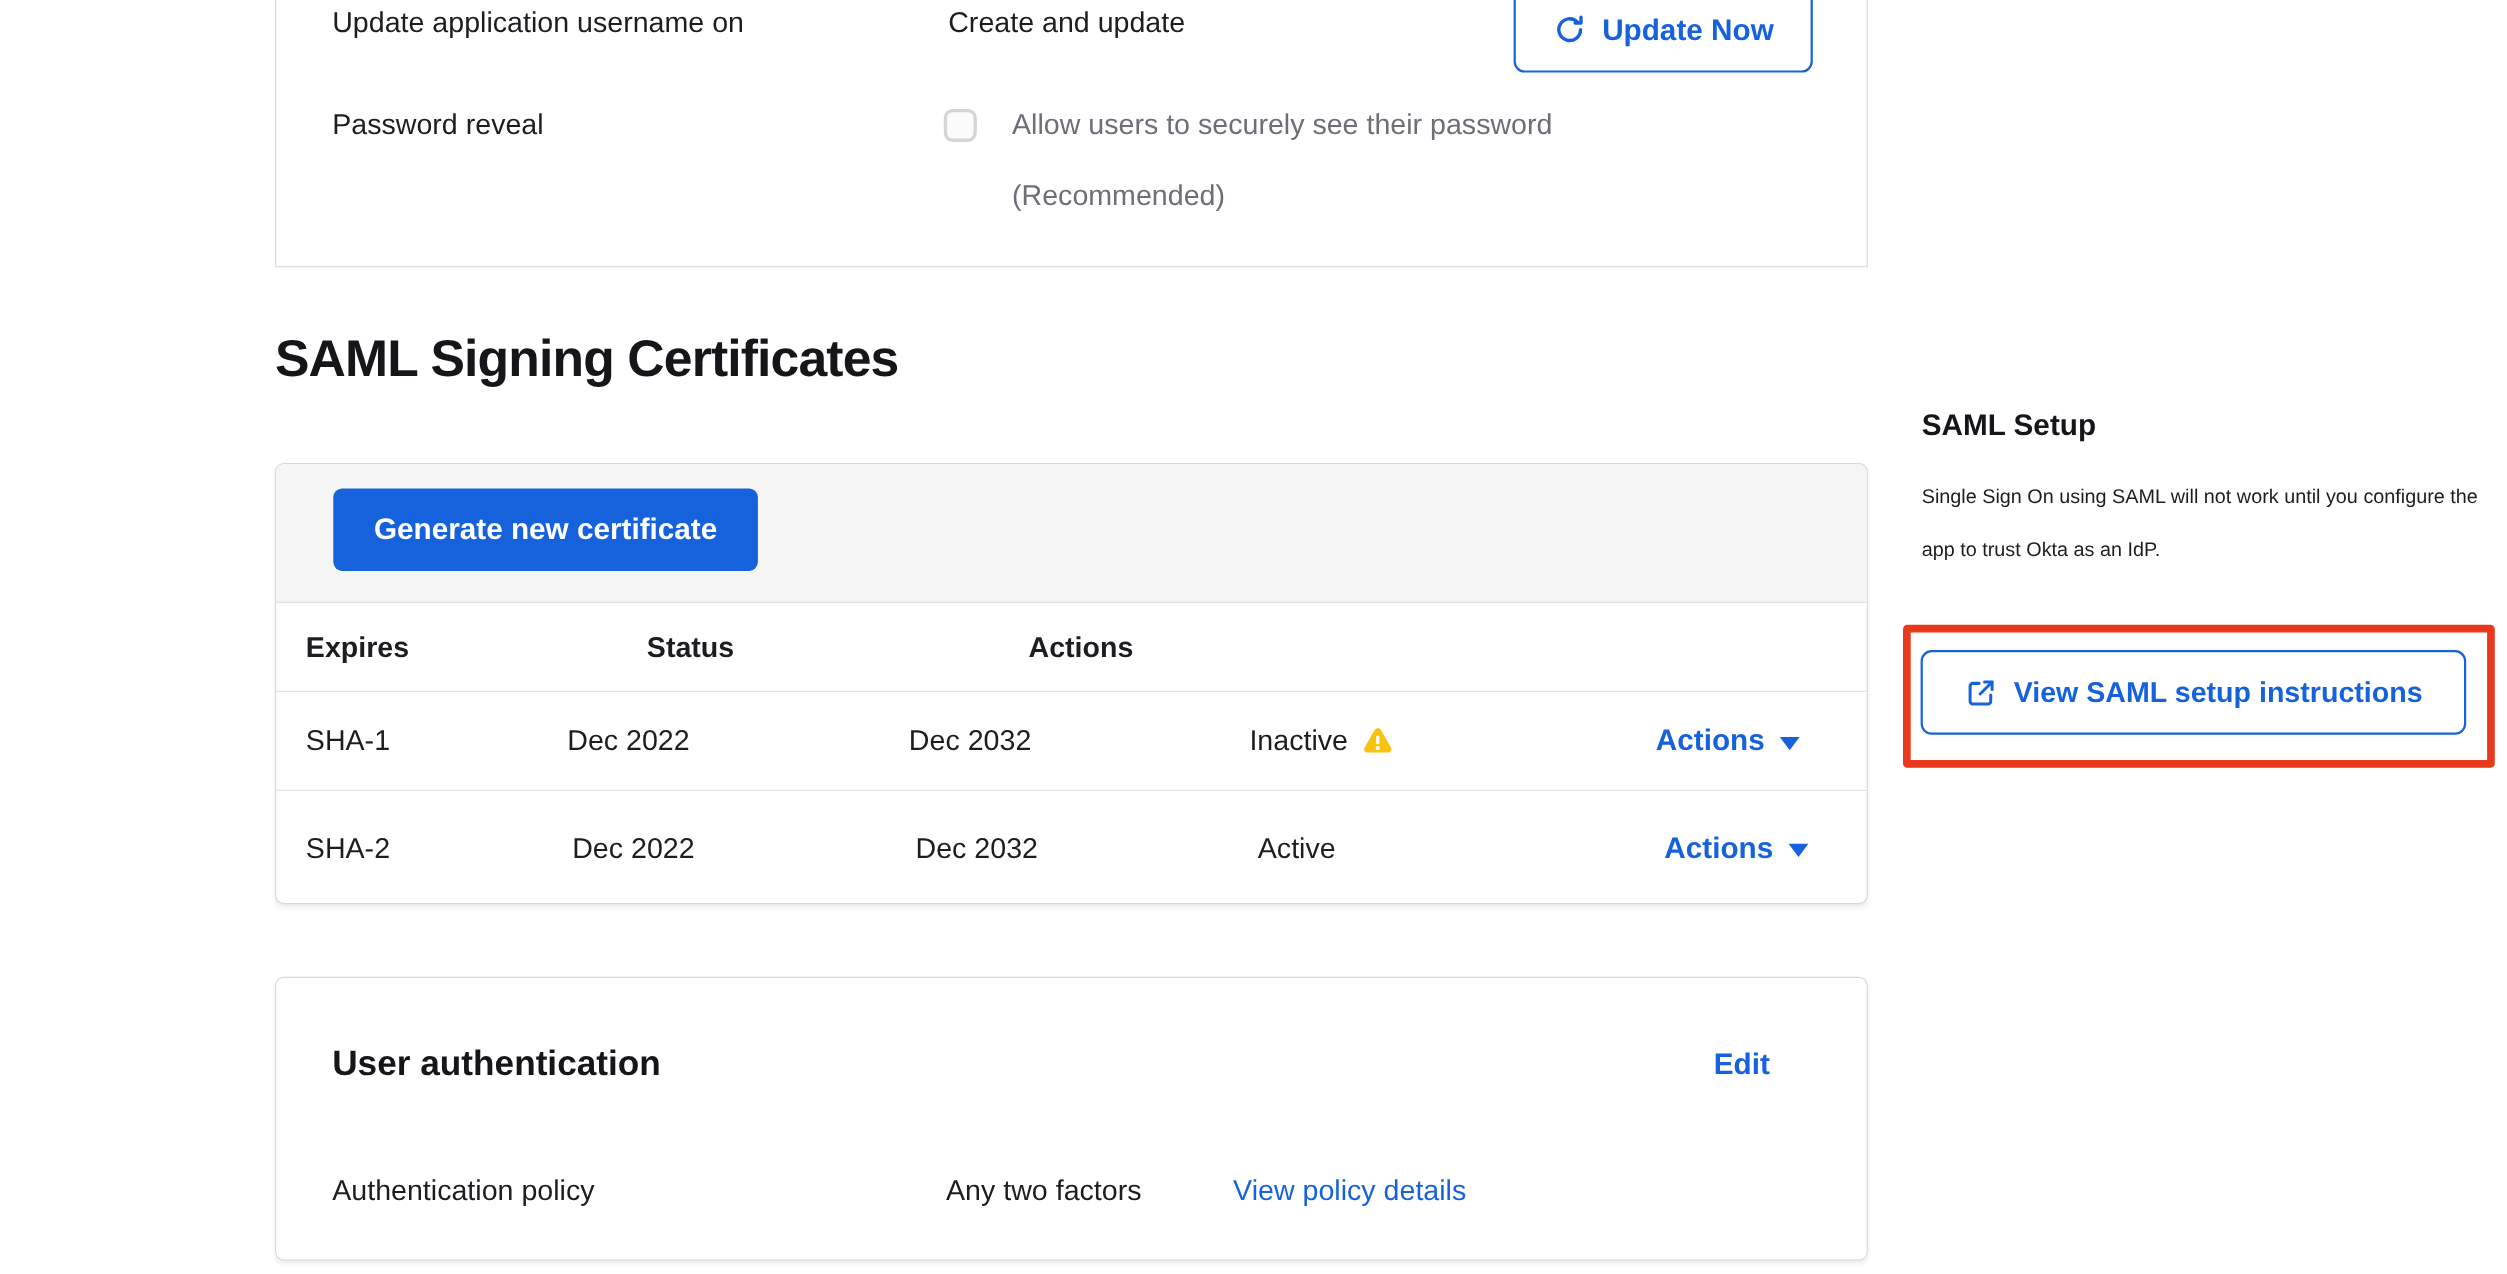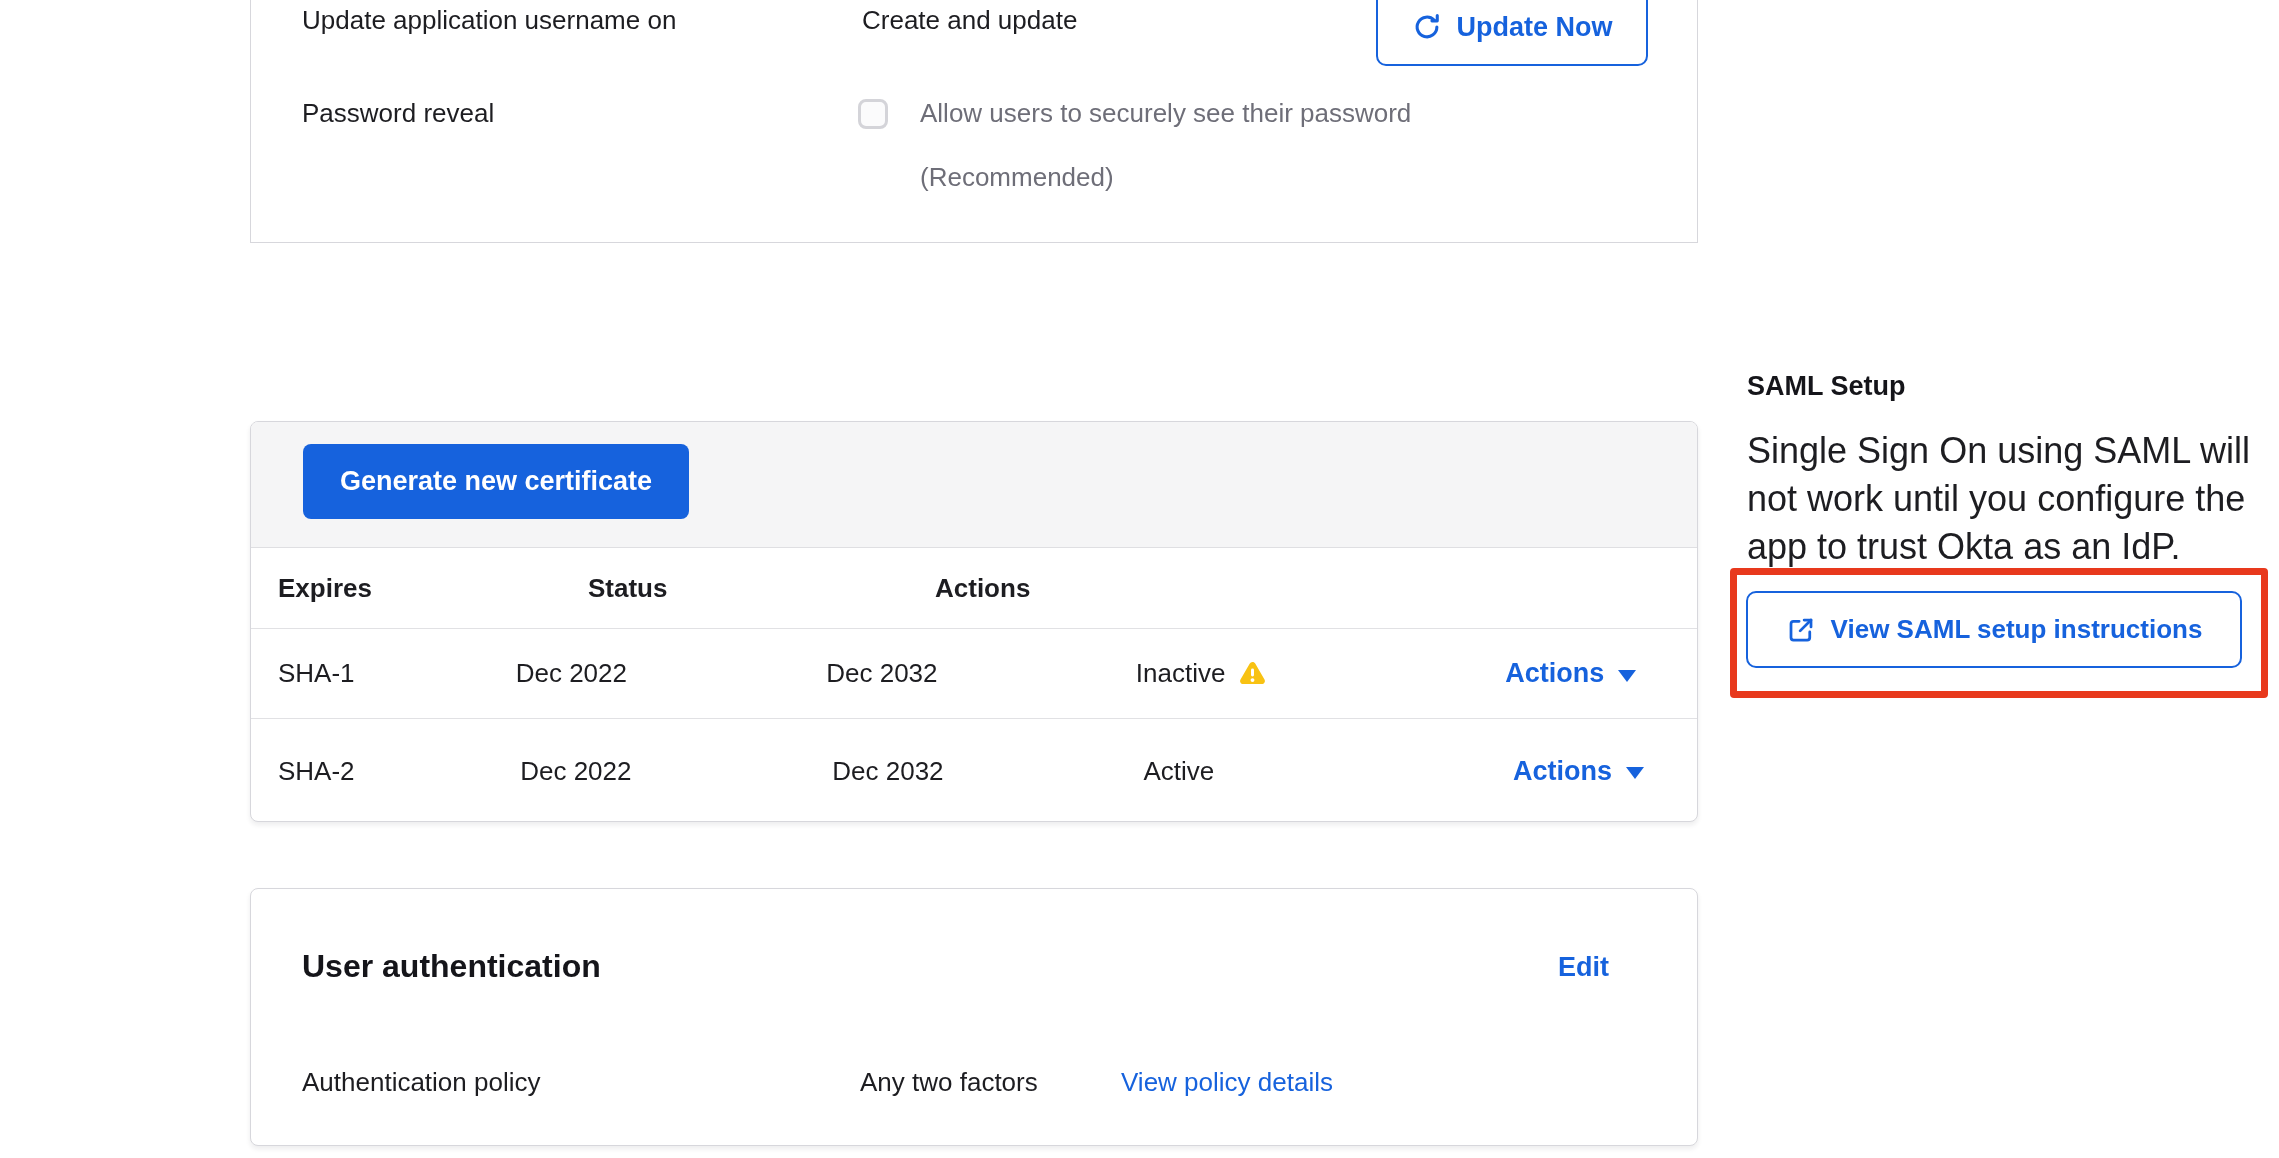--- a/index.html
+++ b/index.html
@@ -117,20 +117,21 @@
     <span>Update Now</span>
   </div>
 
   <div class="abs lbl" style="left:302px;top:95px;">Password reveal</div>
 
   <div class="checkbox" style="left:858px;top:99px;"></div>
 
   <div class="abs lbl gray" style="left:920px;top:97px;line-height:32px;">Allow users to securely see their password</div>
   <div class="abs lbl gray" style="left:920px;top:145px;line-height:32px;margin-top:16px;">(Recommended)</div>
 
+  <div class="abs h1" style="left:250px;top:298px;">SAML Signing Certificates</div>
 
   <div class="card rounded" style="left:250px;top:421px;width:1448px;height:401px;overflow:hidden;">
 
     <div class="cert-band"></div>
 
     <button class="btn-primary" style="left:52px;top:22px;width:386px;height:75px;">Generate new certificate</button>
 
     <div class="tbl-row tbl-head row-border" style="top:126px;height:81px;">
       <div class="tbl-cell c2">Expires</div>
       <div class="tbl-cell c3">Status</div>
@@ -168,21 +169,21 @@
       </div>
       <div class="tbl-cell c4" style="padding-left:50px;">
         <span class="blue-link" style="font-size:27px;">Actions</span>
         <span class="caret-down"></span>
       </div>
     </div>
   </div>
 
   <div class="abs h3" style="left:1747px;top:371px;">SAML Setup</div>
 
-  <div class="abs" style="left:1747px;top:427px;width:512px;font-size:36px;line-height:48px;color:#1d1d21;">Single Sign On using SAML will not work until you configure the app to trust Okta as an IdP.</div>
+  <div class="abs" style="left:1747px;top:427px;width:512px;font-size:18px;line-height:48px;color:#1d1d21;">Single Sign On using SAML will not work until you configure the app to trust Okta as an IdP.</div>
 
   <div class="annotation" style="left:1730px;top:568px;width:538px;height:130px;"></div>
 
   <div class="btn-outline" style="left:1746px;top:591px;width:496px;height:77px;font-size:26px;gap:15px;">
     <span class="icon">
       <svg width="30" height="30" viewBox="0 0 24 24" fill="none" stroke="#1662dd" stroke-width="2.2" stroke-linecap="round" stroke-linejoin="round">
         <path d="M19 13.5V18a2 2 0 0 1-2 2H6a2 2 0 0 1-2-2V7a2 2 0 0 1 2-2h4.5"></path>
         <path d="M14.5 4H20v5.5"></path>
         <path d="M20 4l-8.7 8.7"></path>
       </svg>

